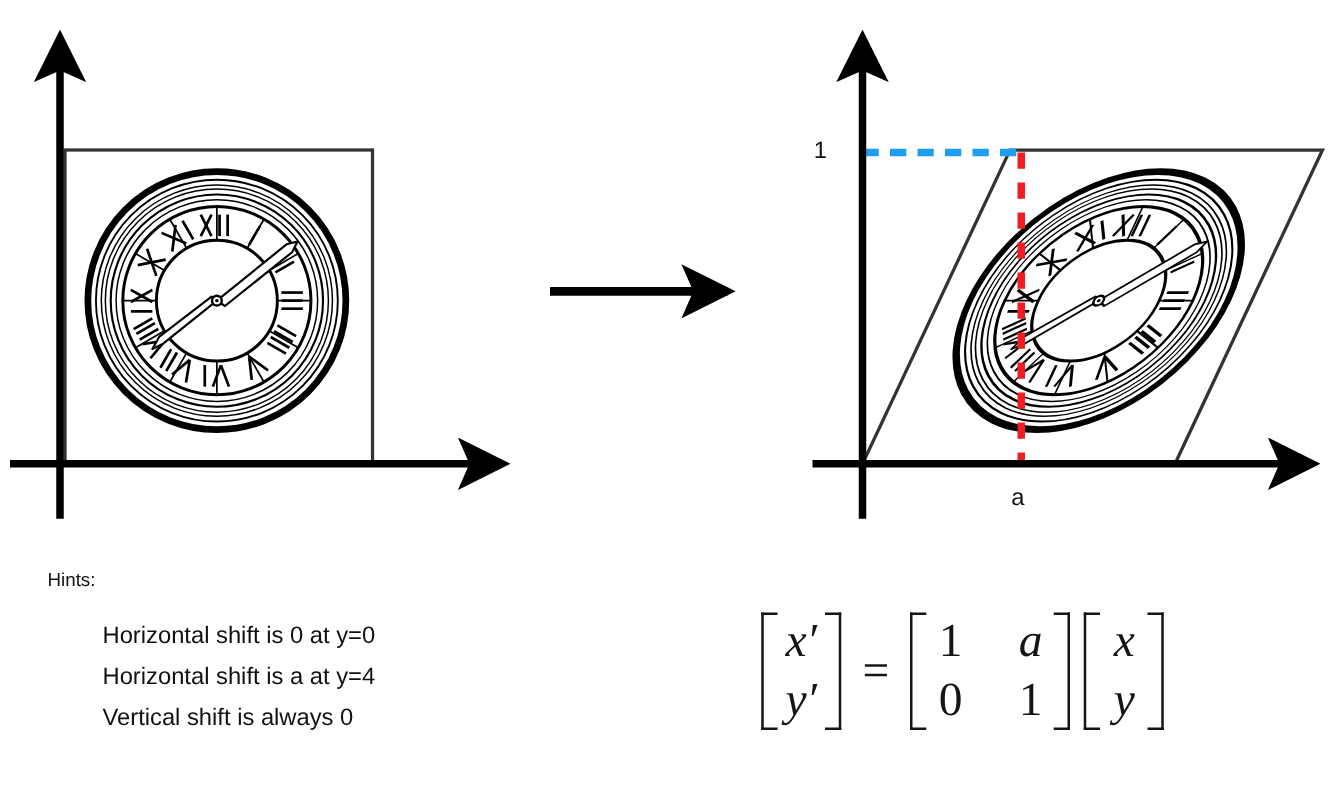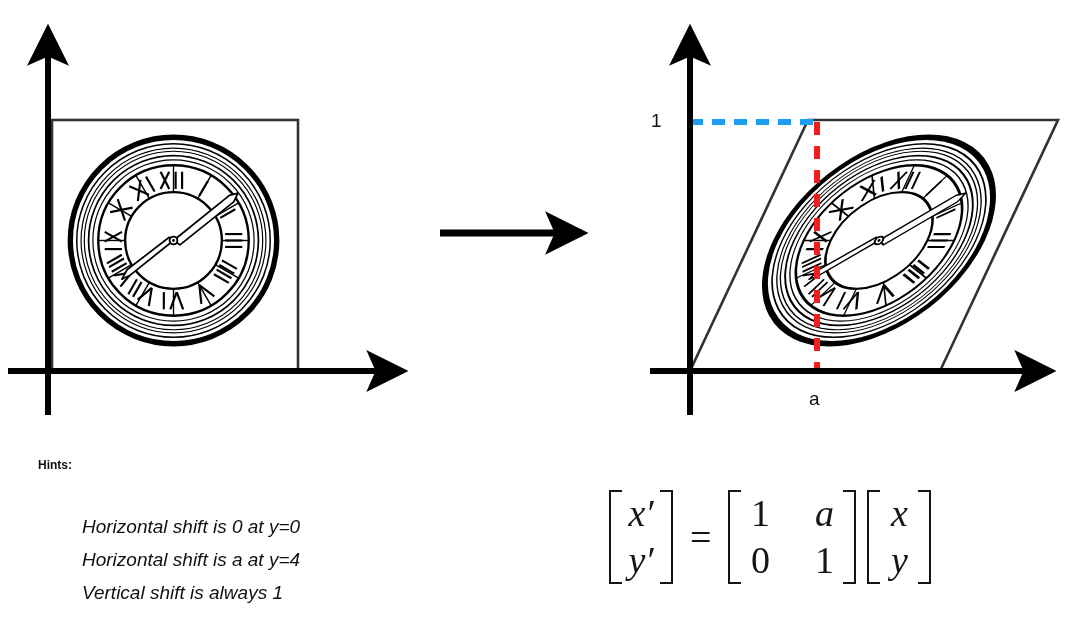--- a/index.html
+++ b/index.html
@@ -27,31 +27,29 @@
     width: 1067px;
     height: 628px;
   }
   .hints-block {
     position: absolute;
     left: 38px;
     top: 452px;
     width: 420px;
   }
   .hints-title {
-    font-size: 12px;
+    font-size: 15px;
     line-height: 26px;
     color: #111111;
     font-family: "Liberation Sans", sans-serif;
-    font-weight: bold;
   }
   .hints-list {
-    margin: 32px 0 0 0;
+    margin: 14px 0 0 0;
     padding: 0;
     list-style: none;
-    font-style: italic;
   }
   .hints-list li {
     font-size: 19px;
     line-height: 33px;
     color: #111111;
     padding-left: 44px;
     white-space: nowrap;
     font-family: "Liberation Sans", sans-serif;
   }
   .matrix-eq {
@@ -279,21 +277,21 @@
 
   <div class="axis-label" id="label-one">1</div>
 
   <div class="axis-label" id="label-a">a</div>
 
   <div class="hints-block">
     <div class="hints-title">Hints:</div>
     <ul class="hints-list">
       <li>Horizontal shift is 0 at y=0</li>
       <li>Horizontal shift is a at y=4</li>
-      <li>Vertical shift is always 1</li>
+      <li>Vertical shift is always 0</li>
     </ul>
   </div>
 
   <div class="matrix-eq">
 
     <div class="mat">
       <span class="bracket left"></span>
       <div class="cols">
         <div class="col">
           <div class="cell">x′</div>

